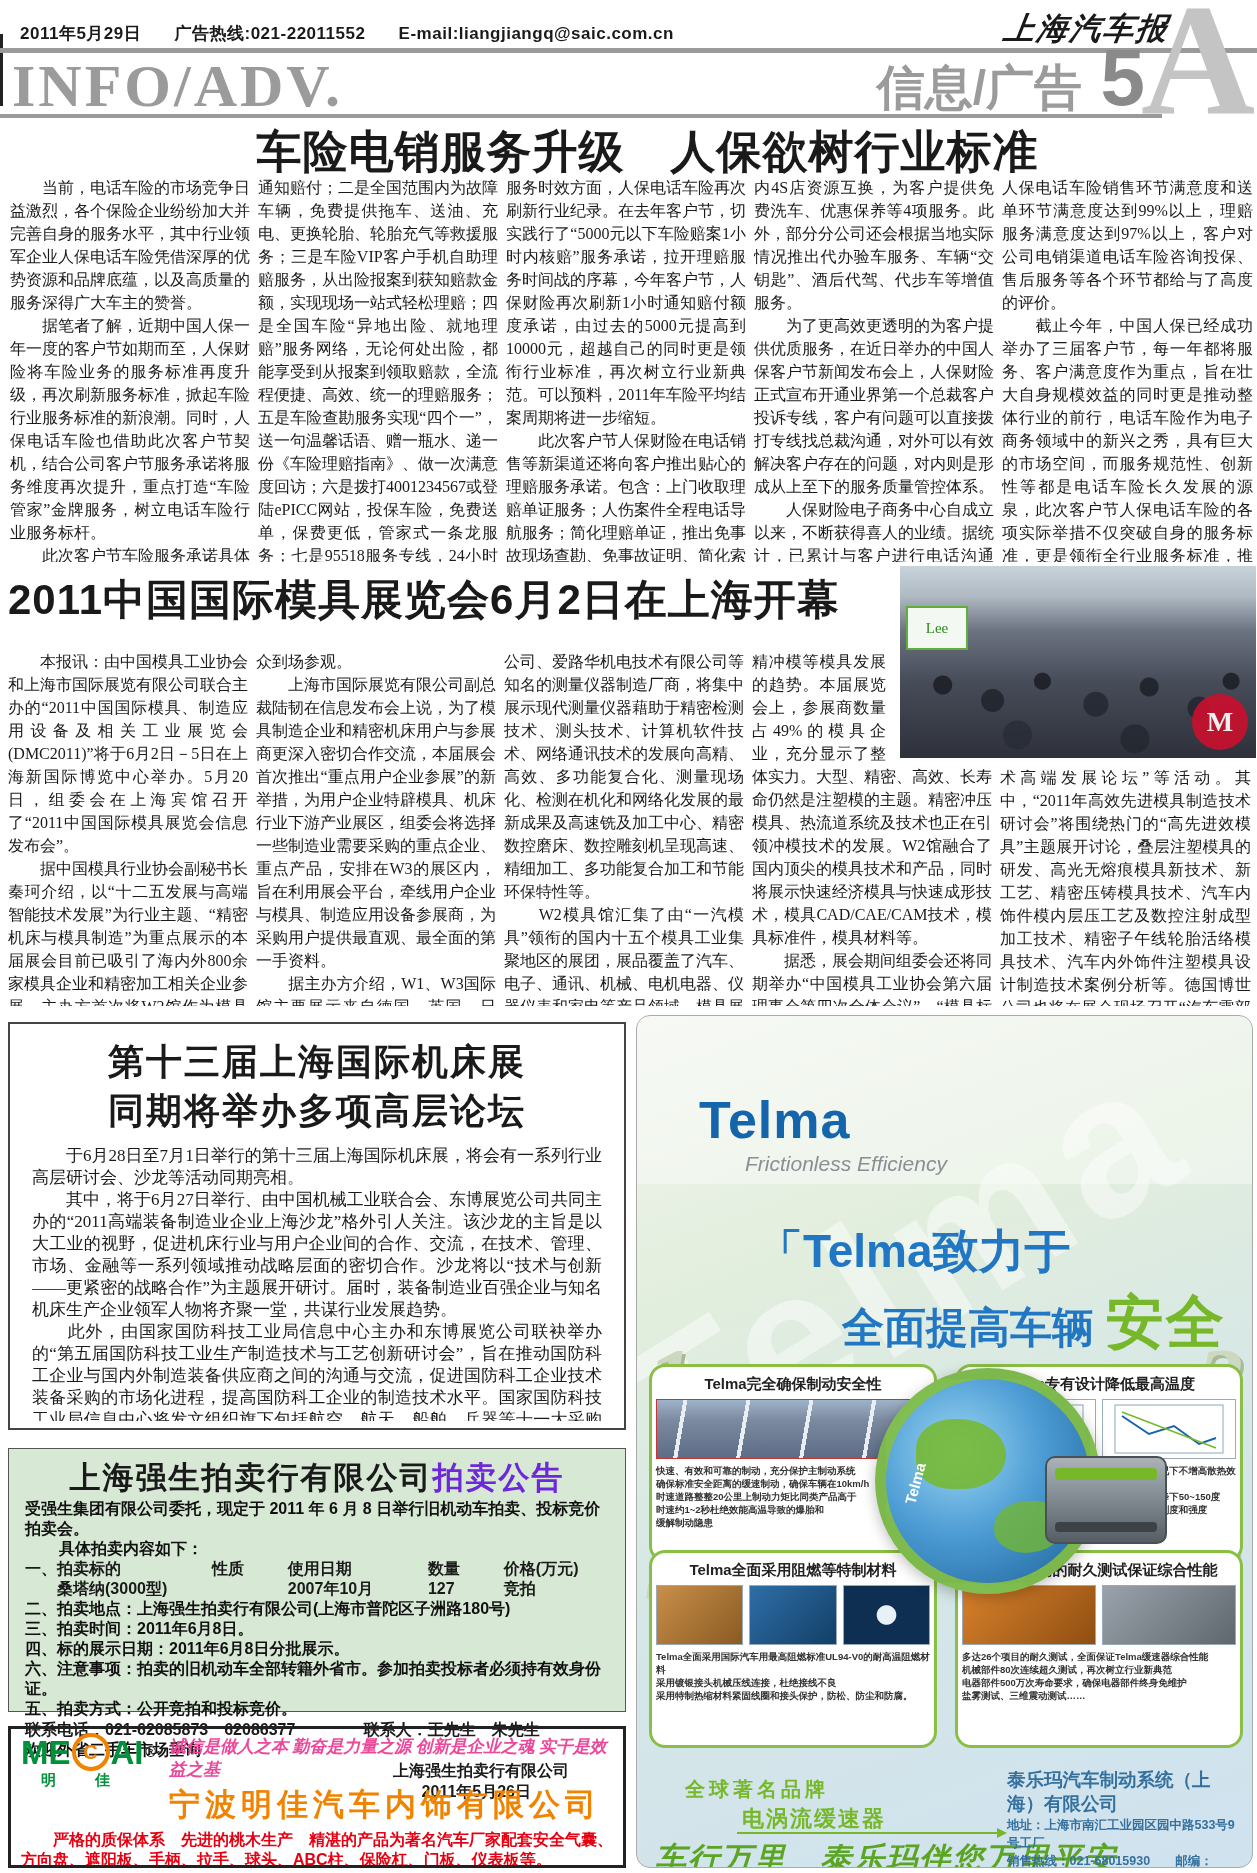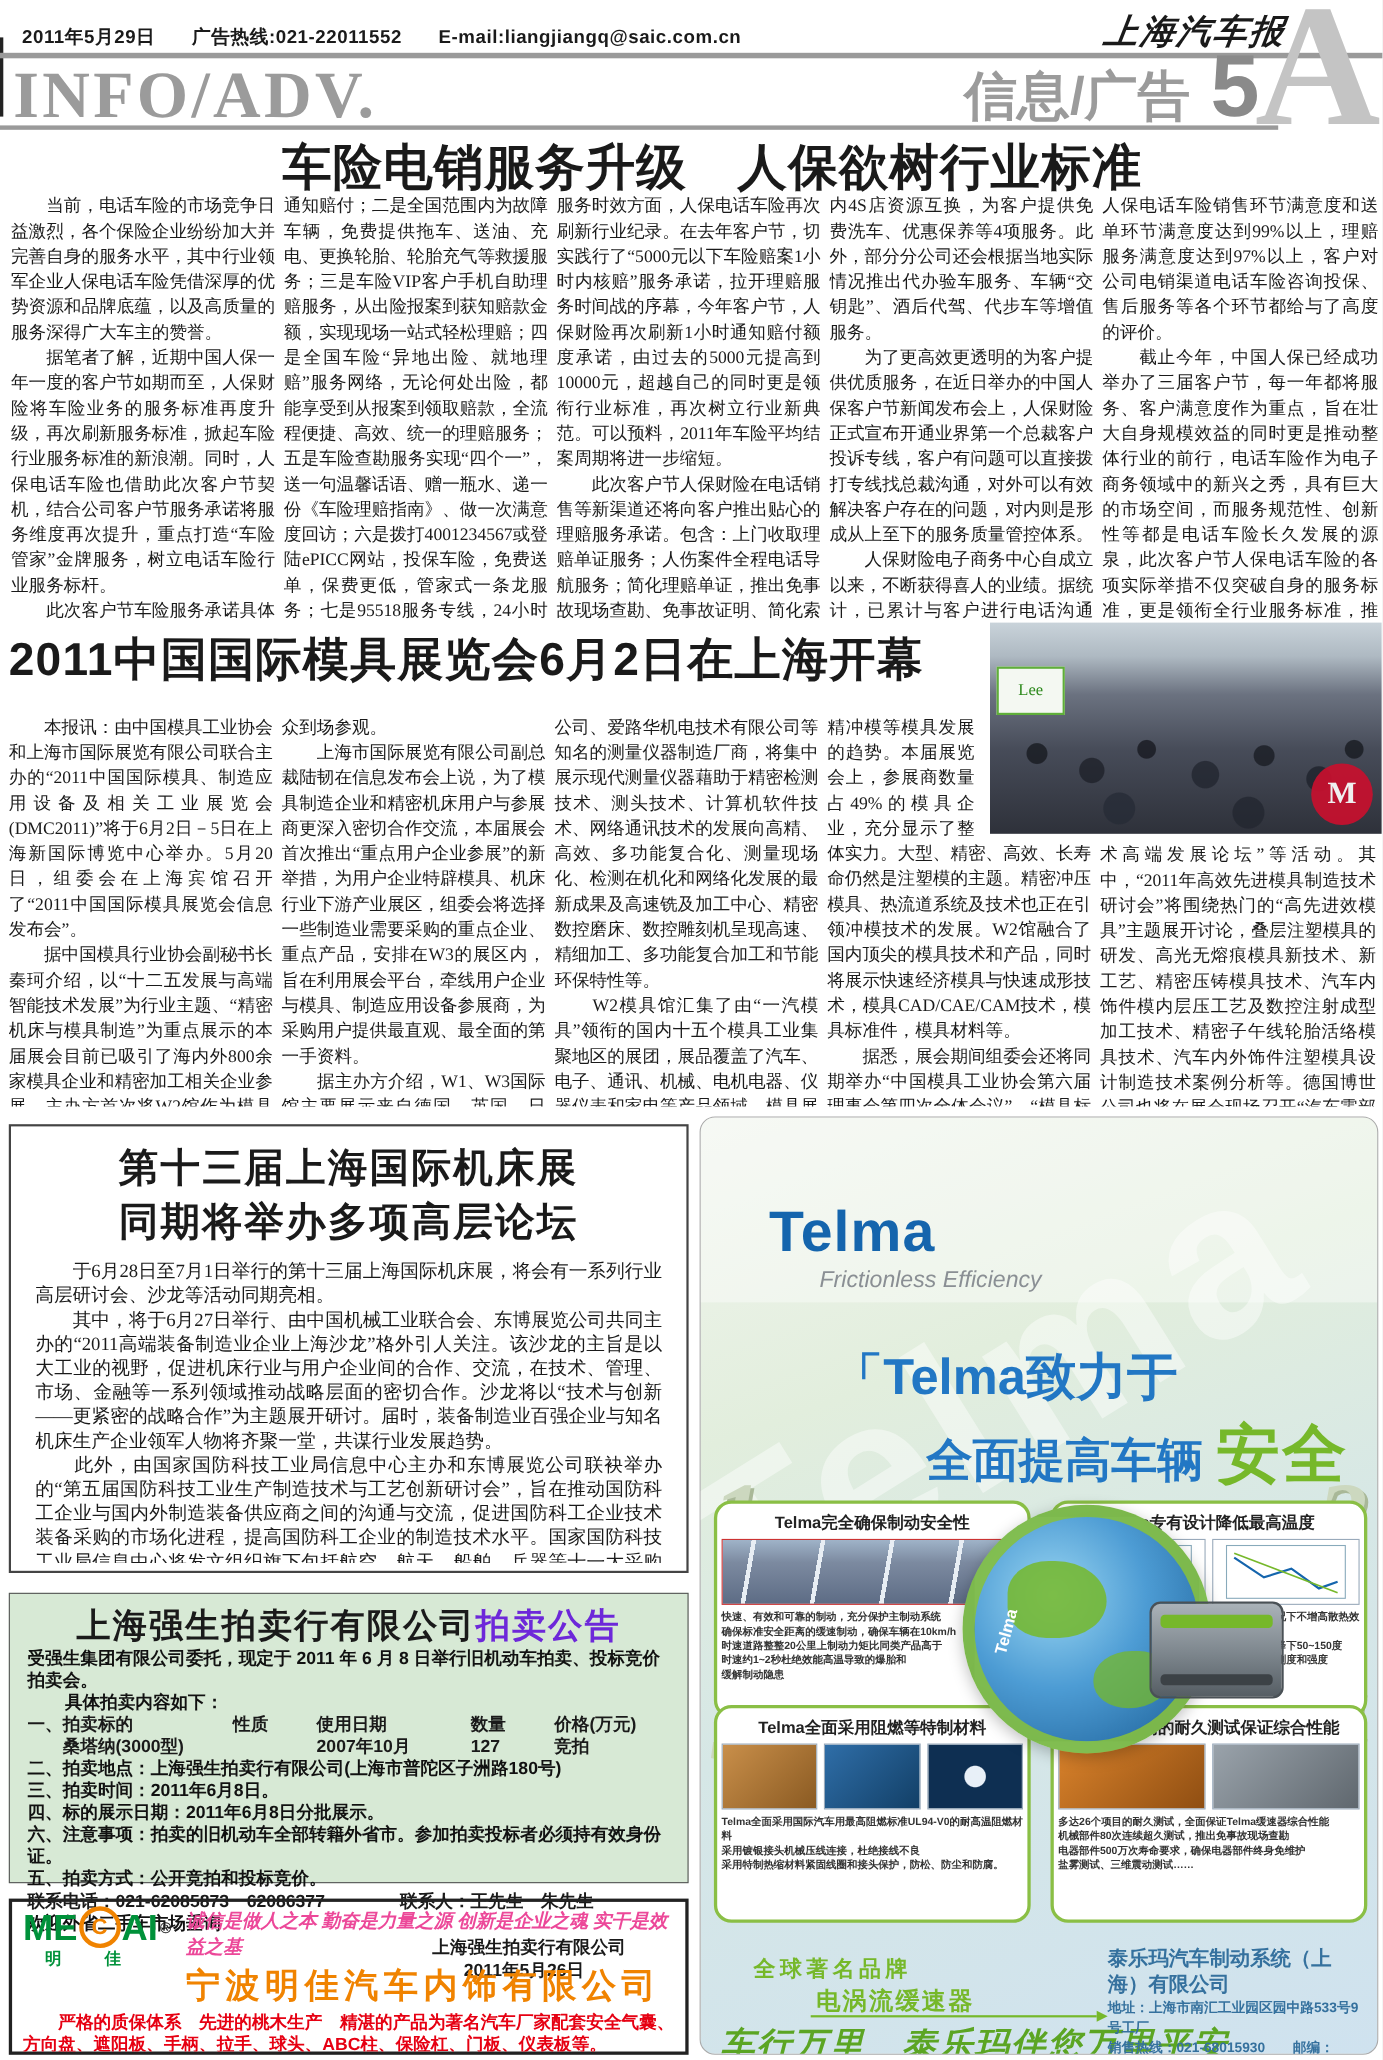--- a/index.html
+++ b/index.html
@@ -336,21 +336,21 @@
 
     <div class="tpanel" style="left:318px;top:534px">
       <div class="ttl">Telma超高的耐久测试保证综合性能</div>
       <div class="timgrow">
         <div class="tthumb" style="background:linear-gradient(135deg,#d9822b,#8f4e12)"></div>
         <div class="tthumb" style="background:linear-gradient(135deg,#9aa3ab,#5f676e)"></div>
       </div>
       <div class="ttiny">
 
       <div class="tiny">多达26个项目的耐久测试，全面保证Telma缓速器综合性能</div>
-          <div class="tiny">机械部件80次连续超久测试，推出免事故现场查勘</div>
+          <div class="tiny">机械部件80次连续超久测试，再次树立行业新典范</div>
           <div class="tiny">电器部件500万次寿命要求，确保电器部件终身免维护</div>
           <div class="tiny">盐雾测试、三维震动测试……</div>
         </div>
     </div>
 
     <div class="tslogan1">全球著名品牌</div>
     <div class="tslogan2">电涡流缓速器</div>
     <div class="arrow1"></div>
     <div class="tslogan3">车行万里　泰乐玛伴您万里平安</div>
 

